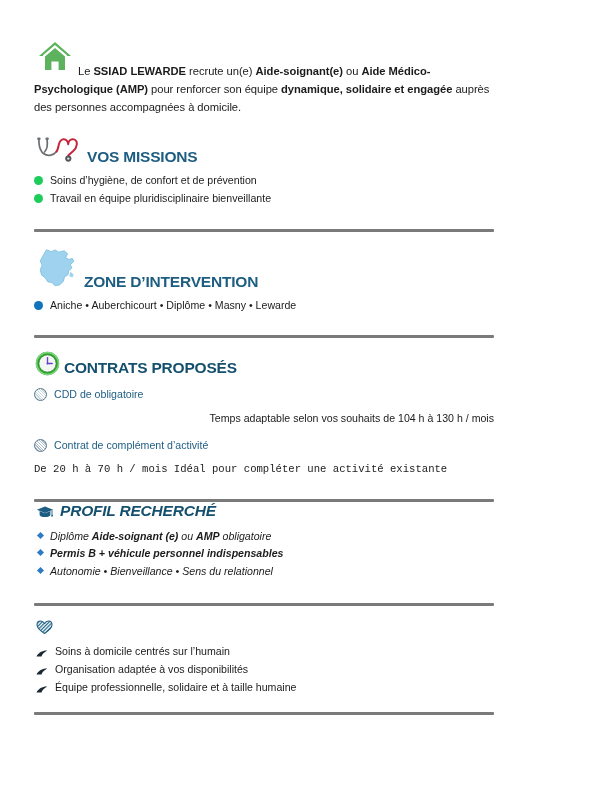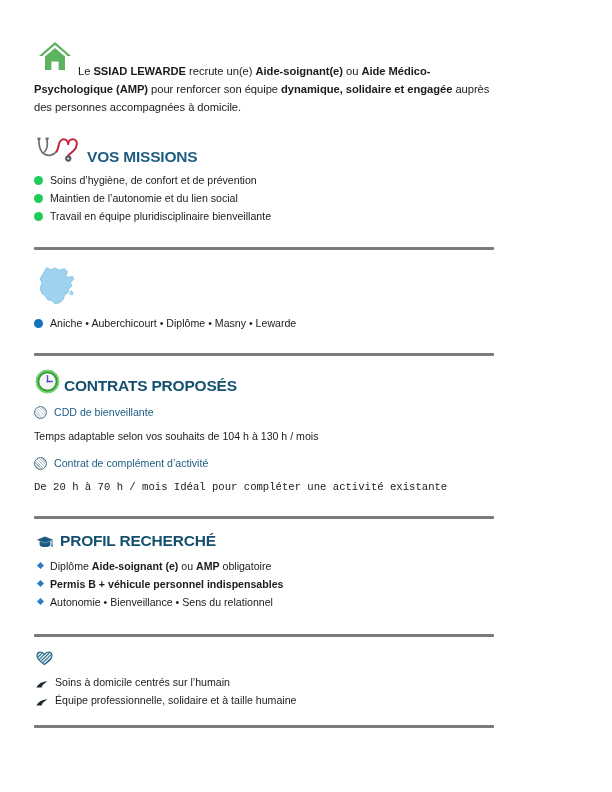--- a/index.html
+++ b/index.html
@@ -176,42 +176,39 @@
       </span>
       <span class="sec-title">VOS MISSIONS</span>
     </div>
     <ul class="plain" style="margin-top:6px;">
       <li>
         <span class="dot green"></span>
         <span>Soins d’hygiène, de confort et de prévention</span>
       </li>
       <li>
         <span class="dot green"></span>
-        <span>Maintien de l’autonomie et du lien social</span>
-      </li>
-      <li>
-        <span class="dot green"></span>
         <span>Travail en équipe pluridisciplinaire bienveillante</span>
       </li>
     </ul>
   </div>
 
   <div class="sep" style="margin-top:21px;"></div>
 
   <div class="section" style="margin-top:13px;">
     <div class="sec-head" style="gap:4px;">
       <span class="icon-wrap">
         <svg viewBox="0 0 48 48" width="46" height="46">
           <path d="M13 5 L18 7 L22 5.2 L26 7.5 L31.5 6 L35 9 L33 13.5 L36.5 15
                    L40 14 L41.5 17 L38 20.5 L39.5 24 L36 27 L35.5 31 L32 33
                    L30.5 38 L27 41.5 L22 42.5 L18.5 39 L14.5 38.5 L11.5 34
                    L8 31.5 L6.5 26 L8.5 21 L6.5 16.5 L9 12 L11 8.5 Z" fill="#9ed2ee" stroke="#7cc0e2" stroke-width="0.9" stroke-linejoin="round"></path>
           <path d="M38 28 L41.5 31 L40 34 L36.8 32.5 Z" fill="#9ed2ee"></path>
         </svg>
       </span>
+      <span class="sec-title">ZONE D’INTERVENTION</span>
     </div>
     <ul class="plain" style="margin-top:6px;">
       <li>
         <span class="dot blue"></span>
         <span>Aniche • Auberchicourt • Diplôme • Masny • Lewarde</span>
       </li>
     </ul>
   </div>
 
   <div class="sep" style="margin-top:20px;"></div>
@@ -226,34 +223,34 @@
           <line x1="15" y1="15" x2="15" y2="8.4" stroke="#6a3fcf" stroke-width="1.5" stroke-linecap="round"></line>
           <line x1="15" y1="15" x2="20.2" y2="15" stroke="#6a3fcf" stroke-width="1.5" stroke-linecap="round"></line>
           <circle cx="15" cy="15" r="1.1" fill="#6a3fcf"></circle>
         </svg>
       </span>
       <span class="sec-title dark">CONTRATS PROPOSÉS</span>
     </div>
 
     <div class="contract-label" style="margin-top:11px;">
       <span class="ring"></span>
-      <span>CDD de bienveillante</span>
-    </div>
-    <div class="contract-desc" style="margin-top:10px;">Temps adaptable selon vos souhaits de 104 h à 130 h / mois</div>
+      <span>CDD de obligatoire</span>
+    </div>
+    <div class="contract-desc" style="margin-top:10px;text-align:right;">Temps adaptable selon vos souhaits de 104 h à 130 h / mois</div>
 
     <div class="contract-label" style="margin-top:12px;">
       <span class="ring denser"></span>
       <span>Contrat de complément d’activité</span>
     </div>
     <div class="contract-desc" style="margin-top:10px;font-family:Liberation Mono, monospace;">De 20 h à 70 h / mois Idéal pour compléter une activité existante</div>
   </div>
 
   <div class="sep" style="margin-top:21px;"></div>
 
-  <div class="section" style="margin-top:13px;">
+  <div class="section" style="font-style:italic;">
     <div class="sec-head" style="gap:6px; padding-left:2px;">
       <span class="icon-wrap">
         <svg viewBox="0 0 22 18" width="18" height="15">
           <path d="M11 1.6 L21 5.6 L11 9.6 L1 5.6 Z" fill="#1d5d82"></path>
           <path d="M4.4 7.2 L4.4 11.6 C4.4 13.4 7.4 14.6 11 14.6 C14.6 14.6 17.6 13.4 17.6 11.6 L17.6 7.2 L11 10 Z" fill="#1d5d82"></path>
           <line x1="19.6" y1="6.4" x2="19.6" y2="12.4" stroke="#1d5d82" stroke-width="1.1"></line>
           <circle cx="19.6" cy="13" r="1.1" fill="#1d5d82"></circle>
         </svg>
       </span>
       <span class="sec-title dark">PROFIL RECHERCHÉ</span>
@@ -300,20 +297,28 @@
           </svg>
         </span>
         <span>Soins à domicile centrés sur l’humain</span>
       </li>
       <li>
         <span class="swoosh">
           <svg viewBox="0 0 14 10" width="12" height="9">
             <path d="M0.6 8.4 C3 4 7.2 1.4 13.2 1.6 C10 3.4 7.6 5.4 6.4 8.4 Z" fill="#1b2a33"></path>
           </svg>
         </span>
+        <span>Organisation adaptée à vos disponibilités</span>
+      </li>
+      <li>
+        <span class="swoosh">
+          <svg viewBox="0 0 14 10" width="12" height="9">
+            <path d="M0.6 8.4 C3 4 7.2 1.4 13.2 1.6 C10 3.4 7.6 5.4 6.4 8.4 Z" fill="#1b2a33"></path>
+          </svg>
+        </span>
         <span>Équipe professionnelle, solidaire et à taille humaine</span>
       </li>
     </ul>
   </div>
 
   <div class="sep" style="margin-top:16px;"></div>
 
 </div>
 
 </body></html>

